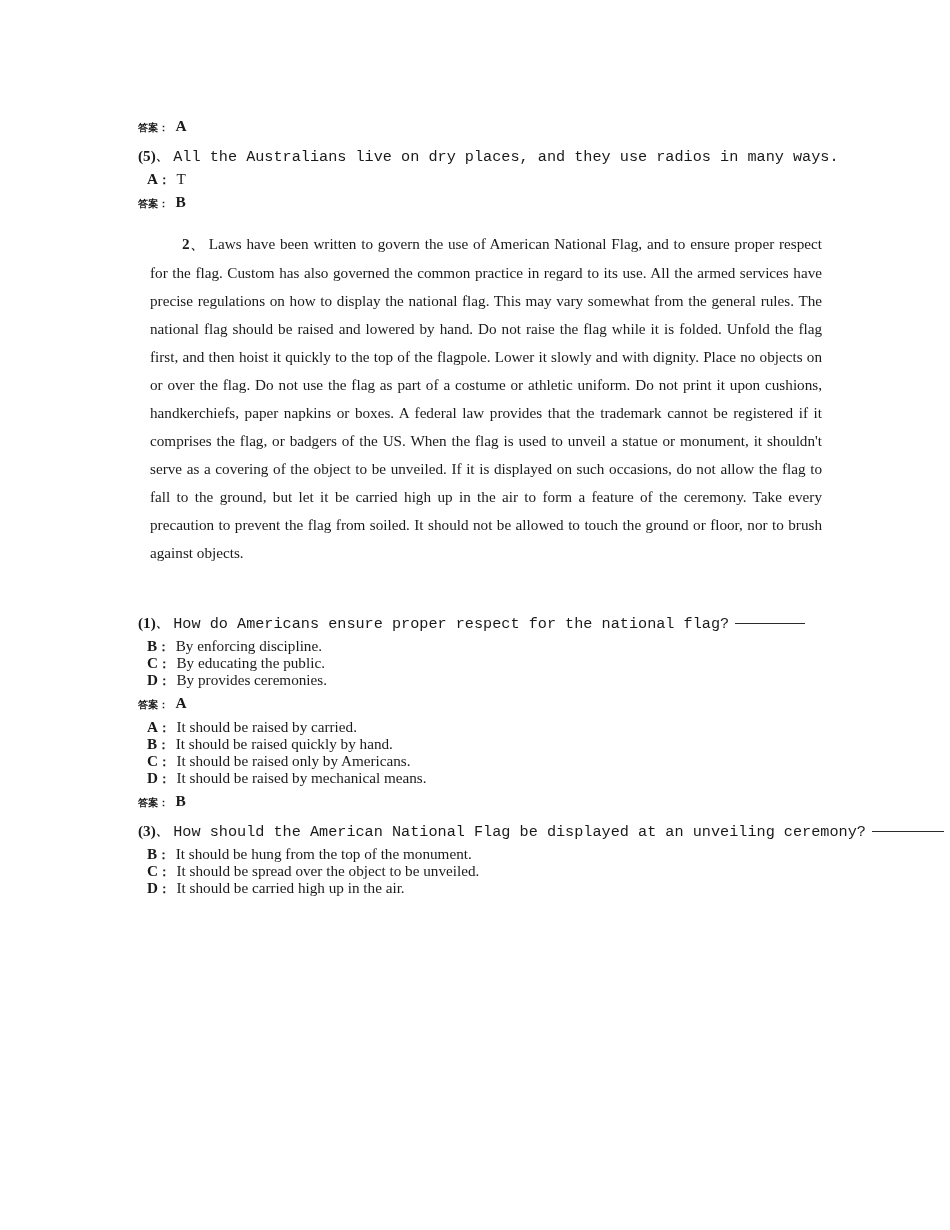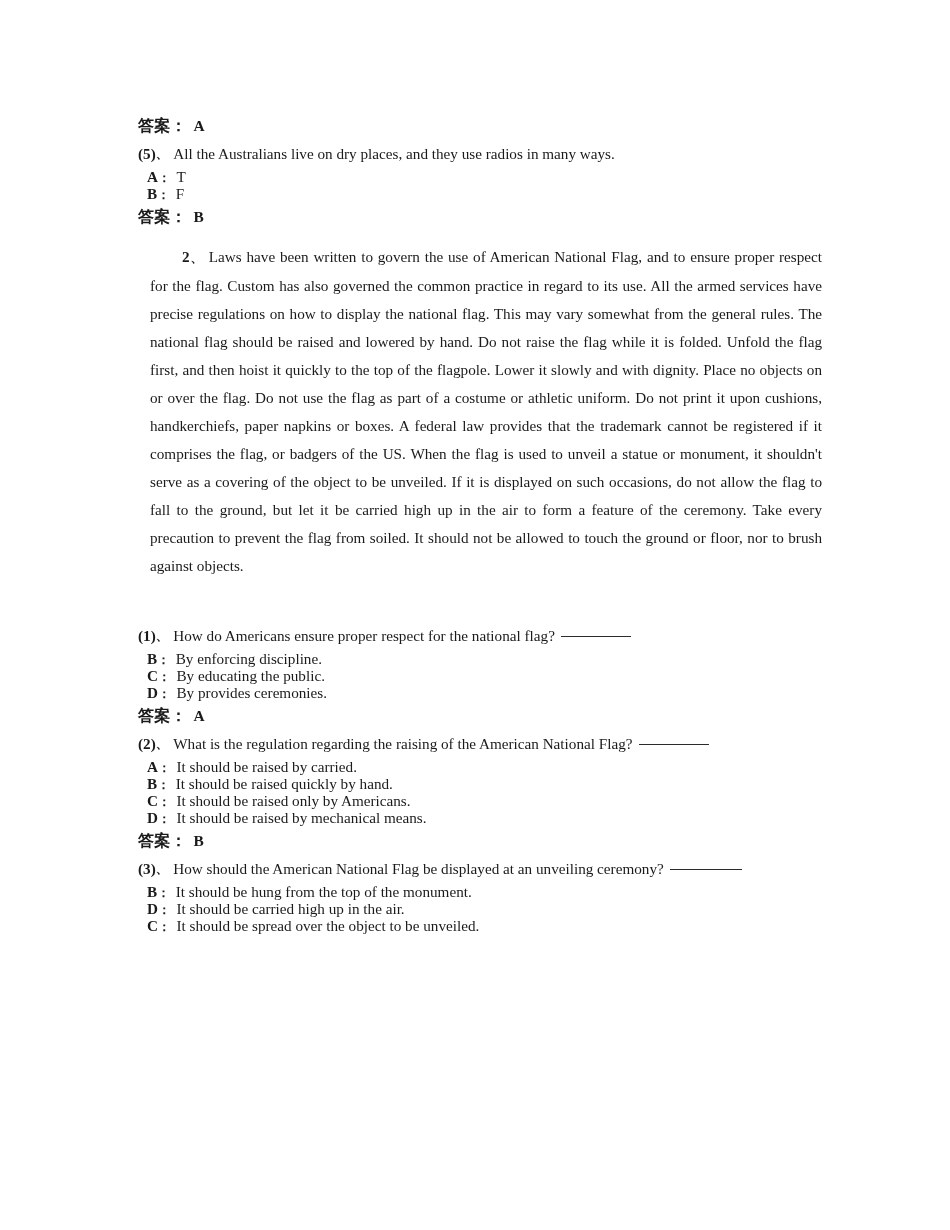--- a/index.html
+++ b/index.html
@@ -29,21 +29,21 @@
   }
 
   .answer-row {
     font-size: 15.2px;
     line-height: 28px;
     font-weight: bold;
     white-space: nowrap;
   }
   .answer-row .ans-label {
     font-family: "DejaVu Sans", "Liberation Sans", sans-serif;
-    font-size: 16px;
+    font-size: 10px;
     font-weight: bold;
     letter-spacing: 0.2px;
   }
   .answer-row .ans-value {
     font-family: "Liberation Serif", "DejaVu Serif", serif;
     font-size: 15.4px;
     font-weight: bold;
     padding-left: 7px;
   }
 
@@ -59,20 +59,21 @@
   }
   .q-sep {
     font-family: "DejaVu Sans", "Liberation Sans", sans-serif;
     font-size: 12.5px;
     font-weight: bold;
     position: relative;
     top: -1px;
   }
   .q-text {
     padding-left: 5px;
+    font-family: Liberation Mono, monospace;
   }
   .blank {
     display: inline-block;
     width: 70px;
     border-bottom: 1.4px solid #2b2b2b;
     margin-left: 6px;
     position: relative;
     top: -4px;
   }
   .blank.wide { width: 72px; }
@@ -128,23 +129,20 @@
       <span class="ans-label">答案：</span><span class="ans-value">A</span>
     </div>
 
     <div class="q-row">
       <span class="q-num">(5)</span><span class="q-sep">、</span><span class="q-text">All the Australians live on dry places, and they use radios in many ways.</span>
     </div>
 
     <div class="opt-row">
       <span class="opt-letter">A</span><span class="opt-colon">：</span><span class="opt-text">T</span>
     </div>
-    <div class="opt-row">
-      <span class="opt-letter">B</span><span class="opt-colon">：</span><span class="opt-text">F</span>
-    </div>
 
     <div class="answer-row">
       <span class="ans-label">答案：</span><span class="ans-value">B</span>
     </div>
 
     <p class="passage"><span class="p-num">2</span><span class="p-sep">、</span>&nbsp;<span>Laws have been written to govern the use of American National Flag, and to ensure proper respect for the flag. Custom has also governed the common practice in regard to its use. All the armed services have precise regulations on how to display the national flag. This may vary somewhat from the general rules. The national flag should be raised and lowered by hand. Do not raise the flag while it is folded. Unfold the flag first, and then hoist it quickly to the top of the flagpole. Lower it slowly and with dignity. Place no objects on or over the flag. Do not use the flag as part of a costume or athletic uniform. Do not print it upon cushions, handkerchiefs, paper napkins or boxes. A federal law provides that the trademark cannot be registered if it comprises the flag, or badgers of the US. When the flag is used to unveil a statue or monument, it shouldn't serve as a covering of the object to be unveiled. If it is displayed on such occasions, do not allow the flag to fall to the ground, but let it be carried high up in the air to form a feature of the ceremony. Take every precaution to prevent the flag from soiled. It should not be allowed to touch the ground or floor, nor to brush against objects.</span></p>
 
     <div class="gap-para"></div>
 
     <div class="q-row">
@@ -156,23 +154,20 @@
     <div class="opt-row">
       <span class="opt-letter">C</span><span class="opt-colon">：</span><span class="opt-text">By educating the public.</span>
     </div>
     <div class="opt-row">
       <span class="opt-letter">D</span><span class="opt-colon">：</span><span class="opt-text">By provides ceremonies.</span>
     </div>
     <div class="answer-row">
       <span class="ans-label">答案：</span><span class="ans-value">A</span>
     </div>
 
-    <div class="q-row">
-      <span class="q-num">(2)</span><span class="q-sep">、</span><span class="q-text">What is the regulation regarding the raising of the American National Flag?</span><span class="blank"></span>
-    </div>
     <div class="opt-row">
       <span class="opt-letter">A</span><span class="opt-colon">：</span><span class="opt-text">It should be raised by carried.</span>
     </div>
     <div class="opt-row">
       <span class="opt-letter">B</span><span class="opt-colon">：</span><span class="opt-text">It should be raised quickly by hand.</span>
     </div>
     <div class="opt-row">
       <span class="opt-letter">C</span><span class="opt-colon">：</span><span class="opt-text">It should be raised only by Americans.</span>
     </div>
     <div class="opt-row">
@@ -182,20 +177,20 @@
       <span class="ans-label">答案：</span><span class="ans-value">B</span>
     </div>
 
     <div class="q-row">
       <span class="q-num">(3)</span><span class="q-sep">、</span><span class="q-text">How should the American National Flag be displayed at an unveiling ceremony?</span><span class="blank wide"></span>
     </div>
     <div class="opt-row">
       <span class="opt-letter">B</span><span class="opt-colon">：</span><span class="opt-text">It should be hung from the top of the monument.</span>
     </div>
     <div class="opt-row">
-      <span class="opt-letter">D</span><span class="opt-colon">：</span><span class="opt-text">It should be carried high up in the air.</span>
+      <span class="opt-letter">C</span><span class="opt-colon">：</span><span class="opt-text">It should be spread over the object to be unveiled.</span>
     </div>
     <div class="opt-row">
-      <span class="opt-letter">C</span><span class="opt-colon">：</span><span class="opt-text">It should be spread over the object to be unveiled.</span>
+      <span class="opt-letter">D</span><span class="opt-colon">：</span><span class="opt-text">It should be carried high up in the air.</span>
     </div>
 
   </div>
 </div>
 
 </body></html>

